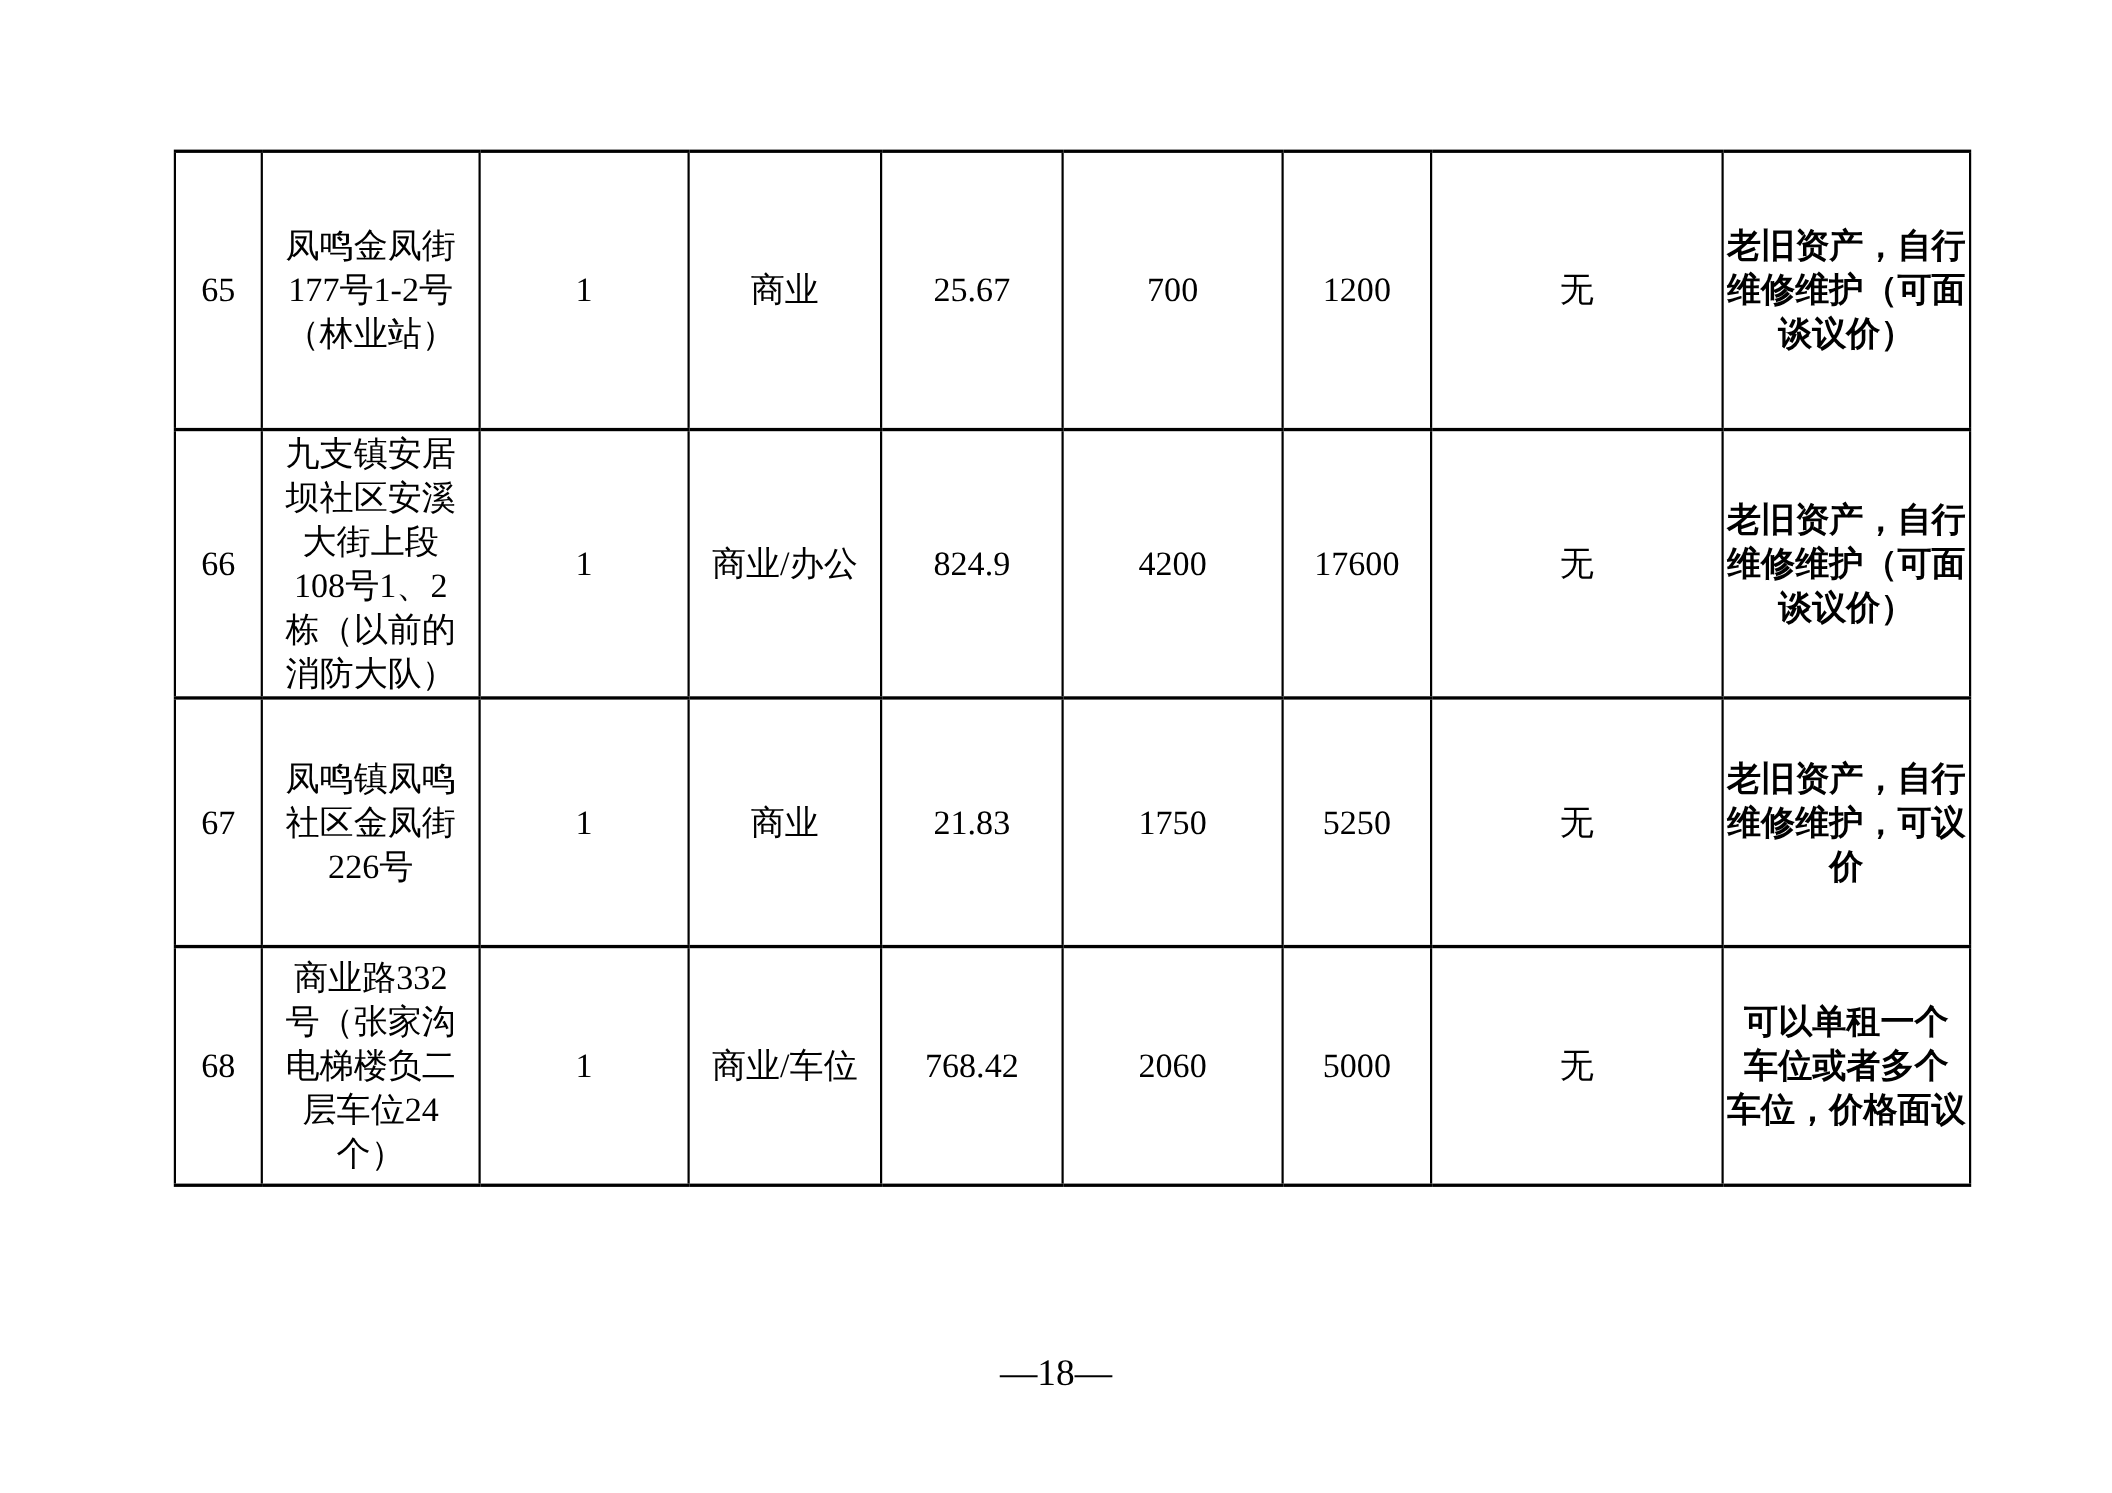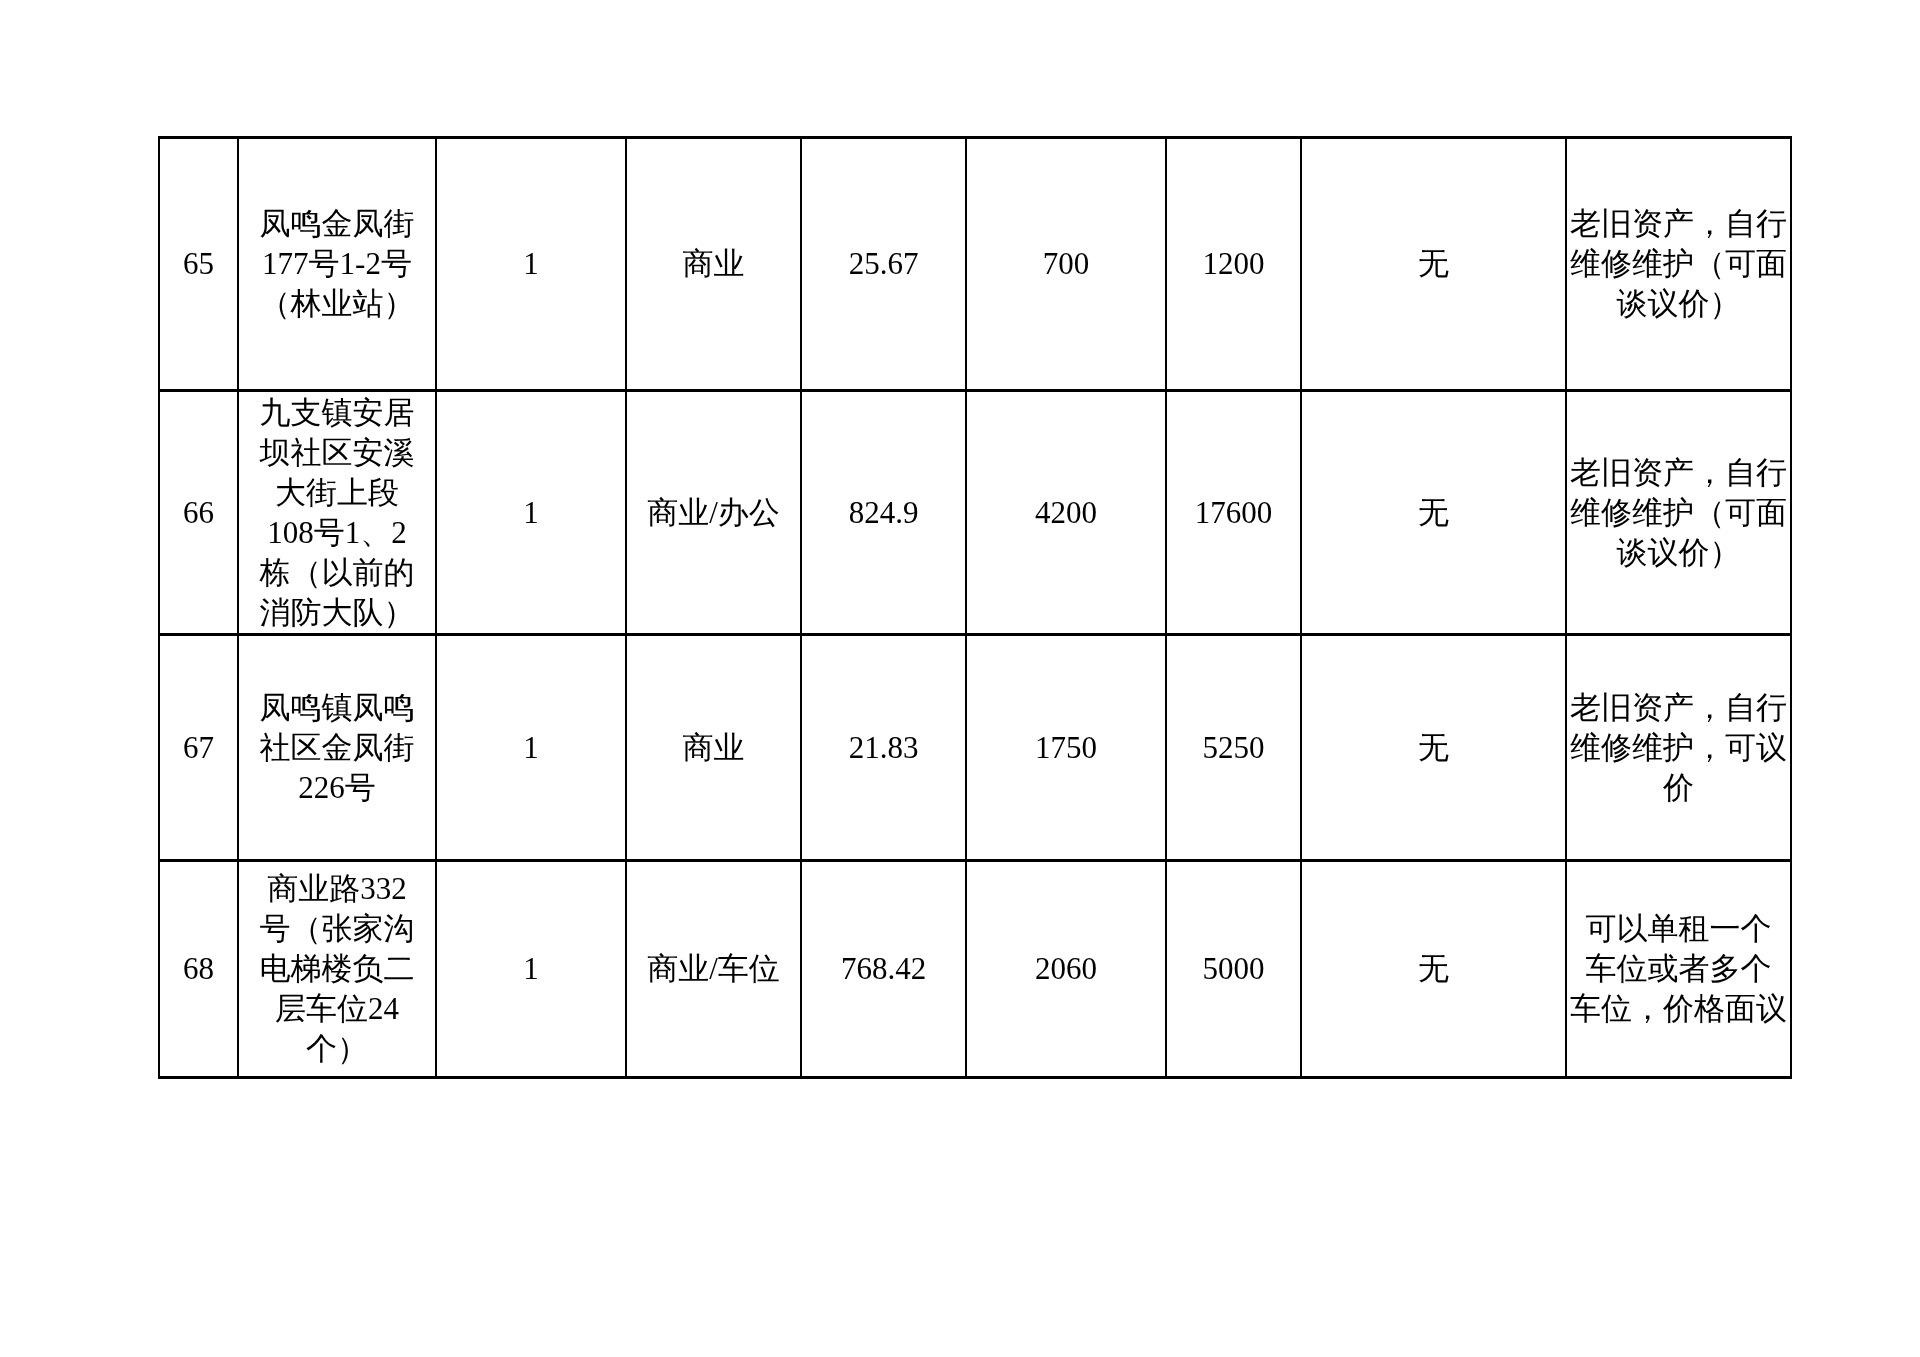--- a/index.html
+++ b/index.html
@@ -40,20 +40,21 @@
     text-align: left;
     padding-left: 11px;
     padding-right: 4px;
     white-space: pre-line;
     margin-left: 44px;
   }
   td.cell-remarks {
     white-space: pre-line;
     padding-left: 4px;
     padding-right: 4px;
+    font-weight: bold;
   }
   tr.r65 { height: 253px; }
   tr.r66 { height: 244px; }
   tr.r67 { height: 226px; }
   tr.r68 { height: 217px; }
   .page-number {
     position: absolute;
     top: 1230px;
     left: 0;
     width: 100%;
@@ -141,14 +142,15 @@
         <td>2060</td>
         <td>5000</td>
         <td>无</td>
         <td class="cell-remarks">可以单租一个
 车位或者多个
 车位，价格面议</td>
       </tr>
     </tbody>
   </table>
 
+  <div class="page-number">—18—</div>
 
 </div>
 
 </body></html>

